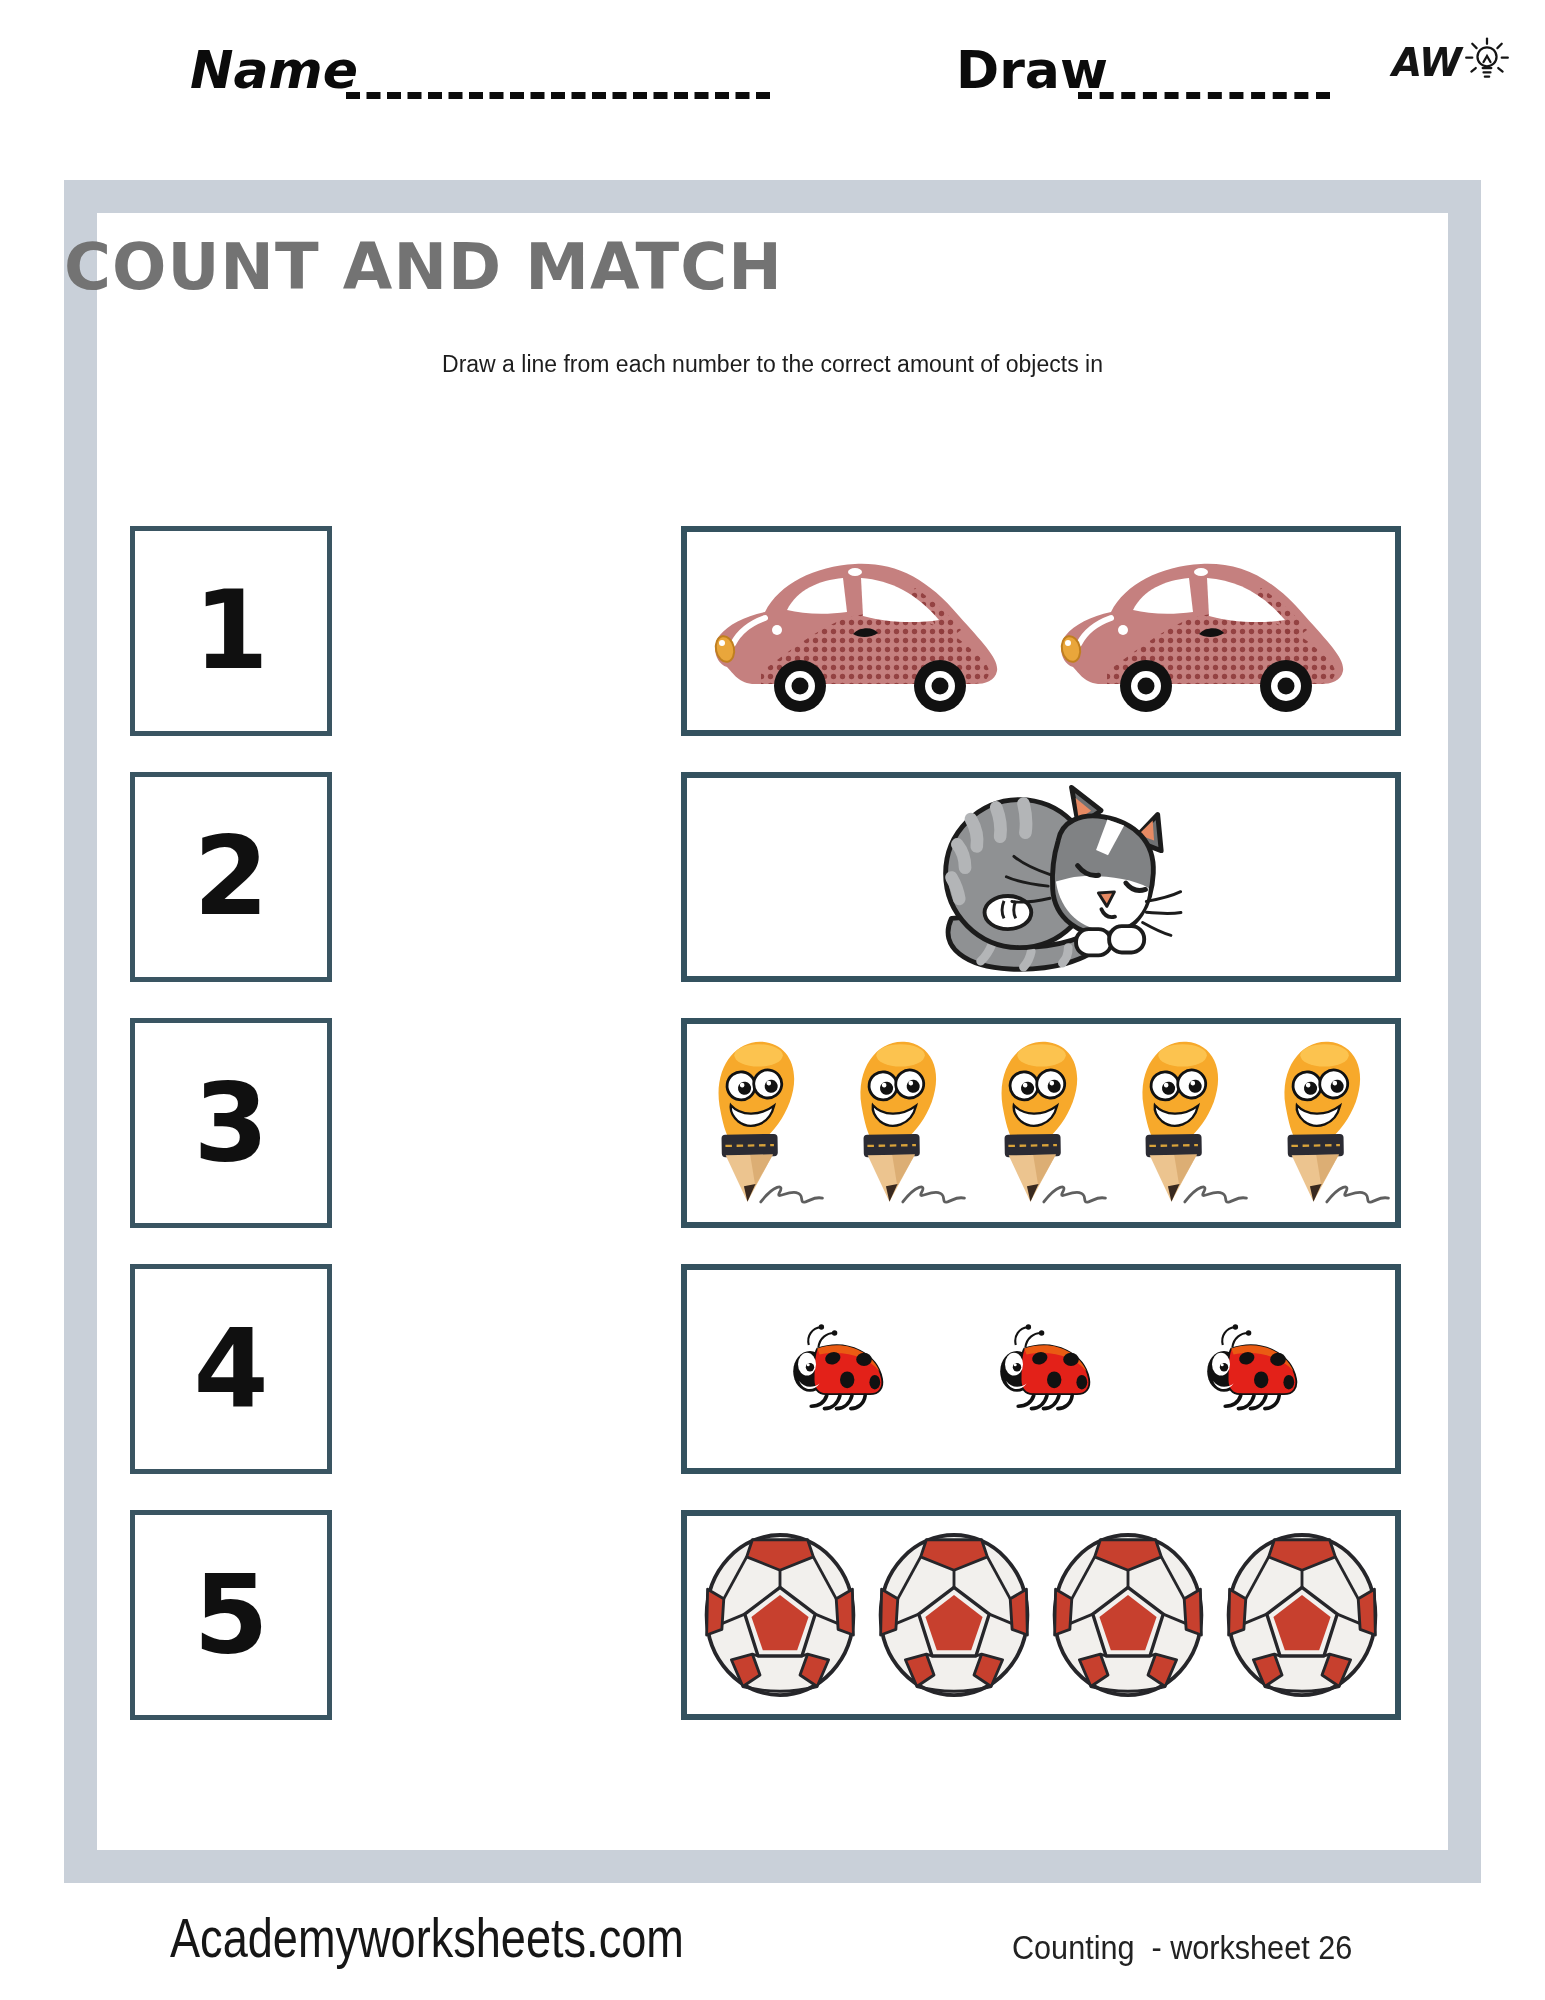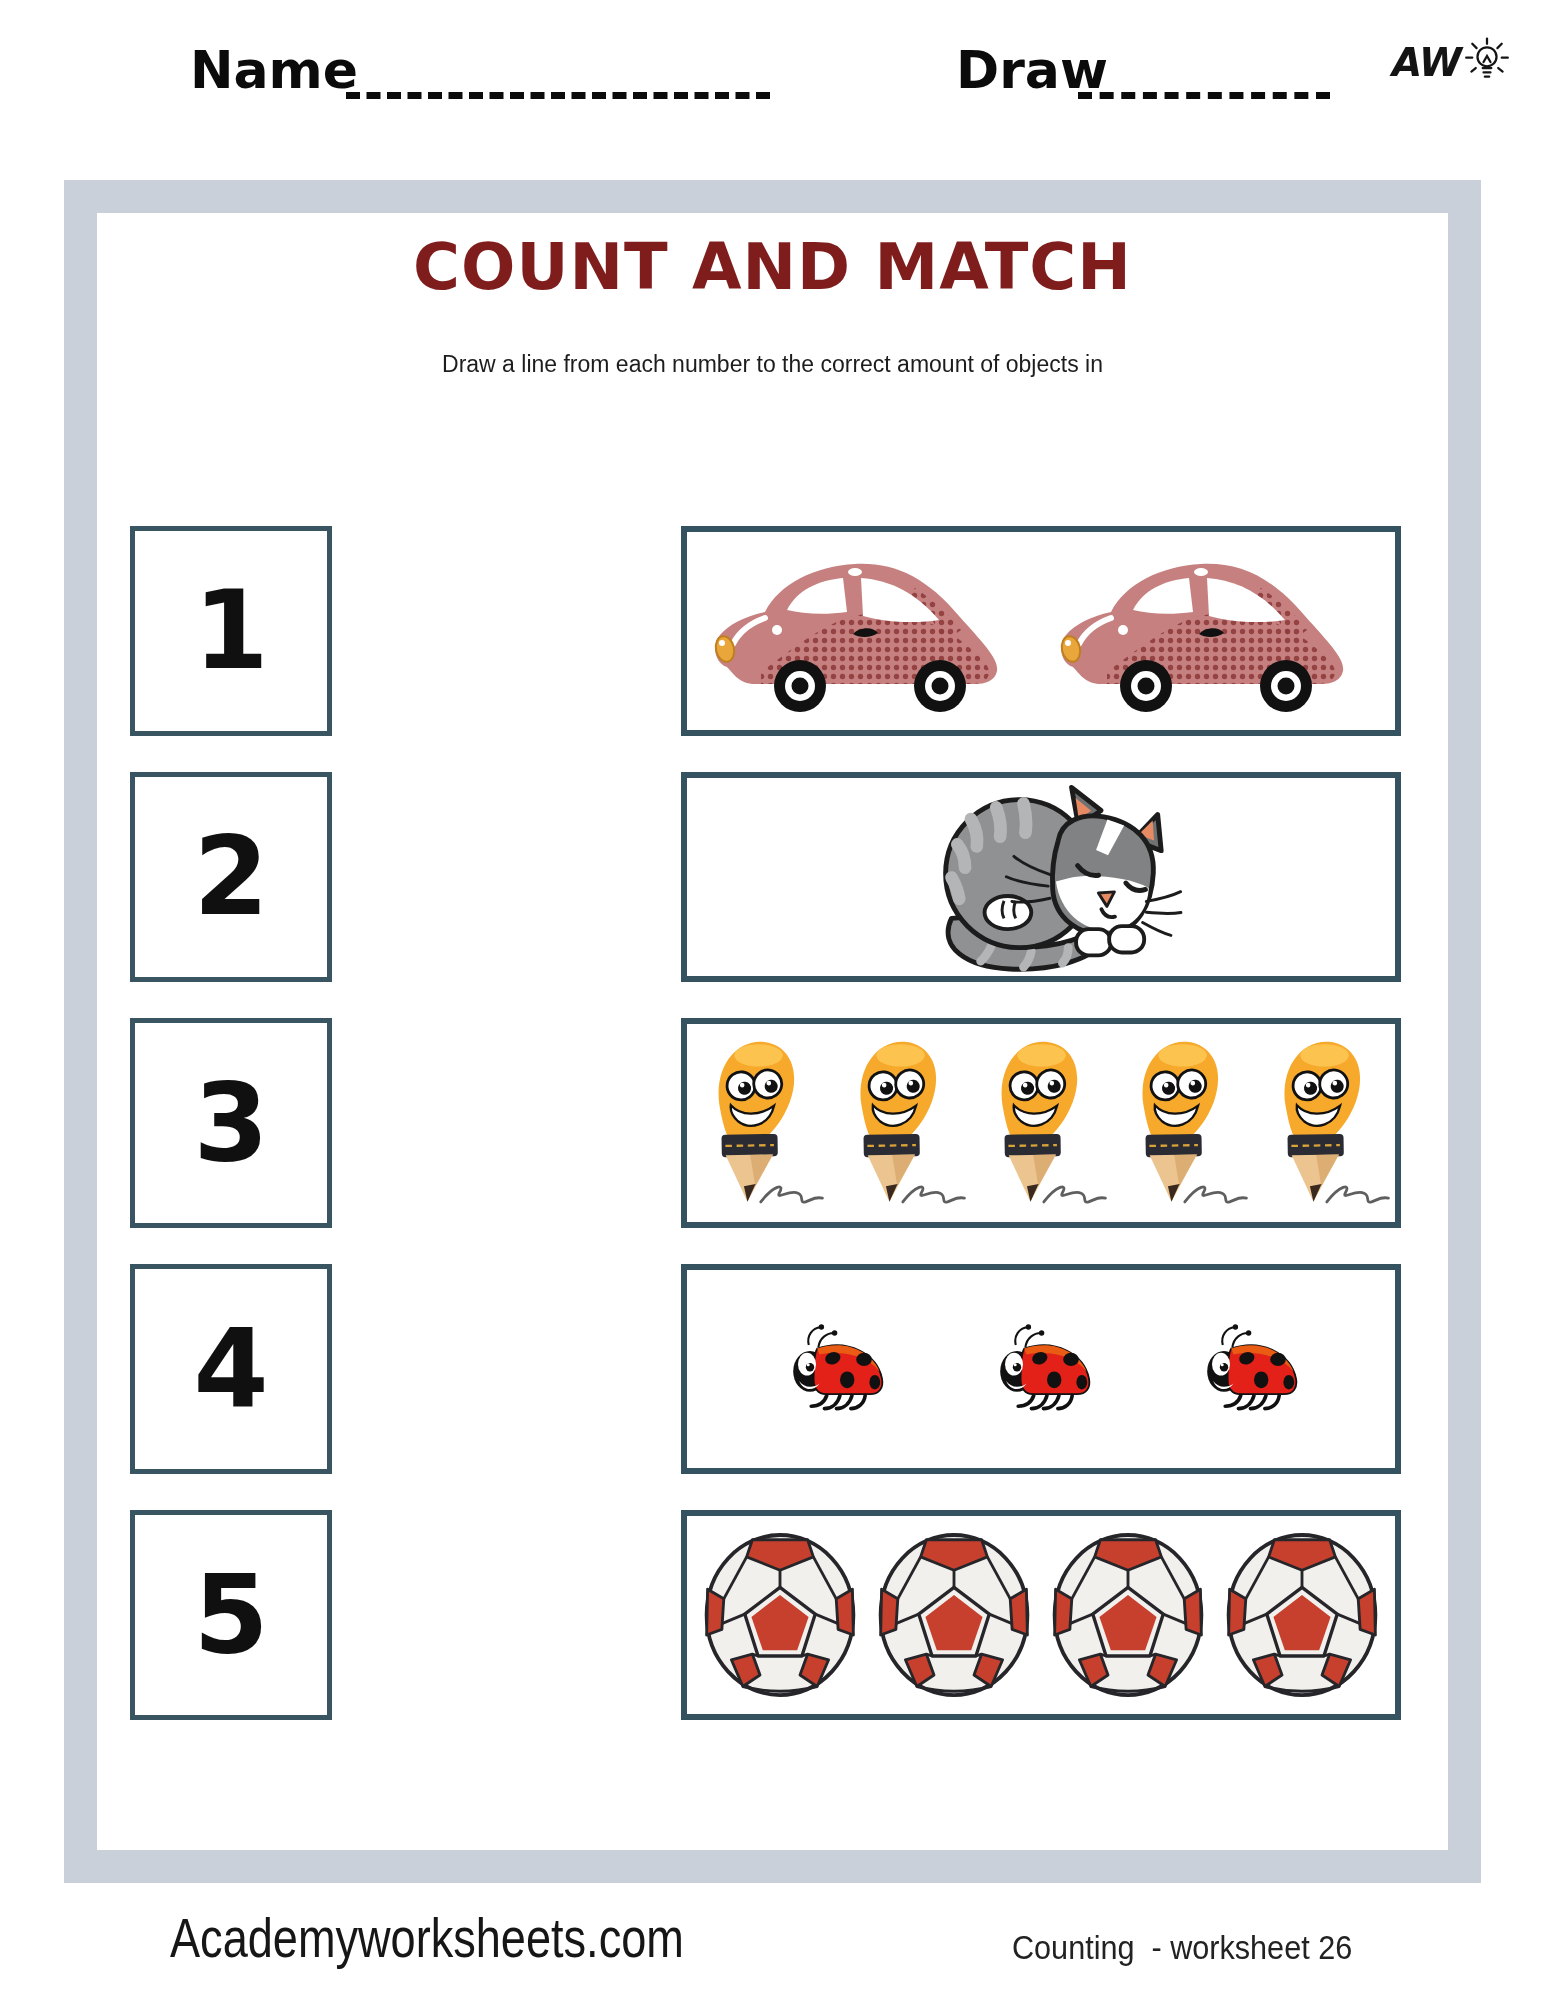--- a/index.html
+++ b/index.html
@@ -9,22 +9,22 @@
   
   .hdr-label{position:absolute;font-weight:900;font-size:52px;color:#0b0b0b;letter-spacing:0;}
   .dashline{position:absolute;height:0;border-bottom:7px dashed #0b0b0b;}
   .logo{position:absolute;left:1392px;top:34px;display:flex;align-items:center;}
   .logo-text{font-weight:900;font-style:italic;font-size:39px;color:#141414;letter-spacing:-1px;}
 
   
   .frame{position:absolute;left:64px;top:180px;width:1417px;height:1703px;
          border:33px solid #c9d0d9;box-sizing:border-box;background:#ffffff;}
 
-  .title{position:absolute;left:64px;top:230px;width:1417px;text-align:center;
-         font-weight:900;font-size:64px;color:#7f1d1d;letter-spacing:1px;}
+  .title{position:absolute;left:64px;top:230px;width:1417px;text-align:left;
+         font-weight:900;font-size:64px;color:#737373;letter-spacing:1px;}
   .instructions{position:absolute;left:164px;top:338px;width:1217px;text-align:center;
          font-family:"Liberation Sans",sans-serif;font-size:23px;line-height:52px;color:#1d1d1d;}
 
   
   .numbox{position:absolute;left:130px;width:202px;height:210px;box-sizing:border-box;
           border:5px solid #3a5562;background:#fff;display:flex;align-items:center;justify-content:center;}
   .numbox span{font-weight:900;font-size:108px;color:#101010;line-height:1;}
   .imgbox{position:absolute;left:681px;width:720px;height:210px;box-sizing:border-box;
           border:6px solid #34525f;background:#fff;display:flex;align-items:center;
           justify-content:space-evenly;overflow:hidden;}
@@ -178,21 +178,21 @@
       <path d="M122,86 L146,96"></path>
       <path d="M62,130 L56,128"></path>
       <path d="M108,130 L114,128"></path>
       <path d="M46,162 Q85,172 124,162"></path>
     </g>
   </symbol>
 </svg>
 
 <div class="page">
 
-  <span class="hdr-label" style="left:190px;top:40px;">Name</span>
+  <span class="hdr-label" style="left:190px;top:40px;font-style:italic;">Name</span>
   <div class="dashline" style="left:346px;top:92px;width:424px;"></div>
   <span class="hdr-label" style="left:956px;top:40px;">Draw</span>
   <div class="dashline" style="left:1078px;top:92px;width:252px;"></div>
 
   <div class="logo">
     <span class="logo-text">AW</span>
     <svg width="52" height="56" viewBox="0 0 60 62">
       <g stroke="#141414" stroke-width="2.6" fill="none" stroke-linecap="round">
         <circle cx="30" cy="25" r="11"></circle>
         <path d="M26,31 l4,-7 l4,7"></path>

